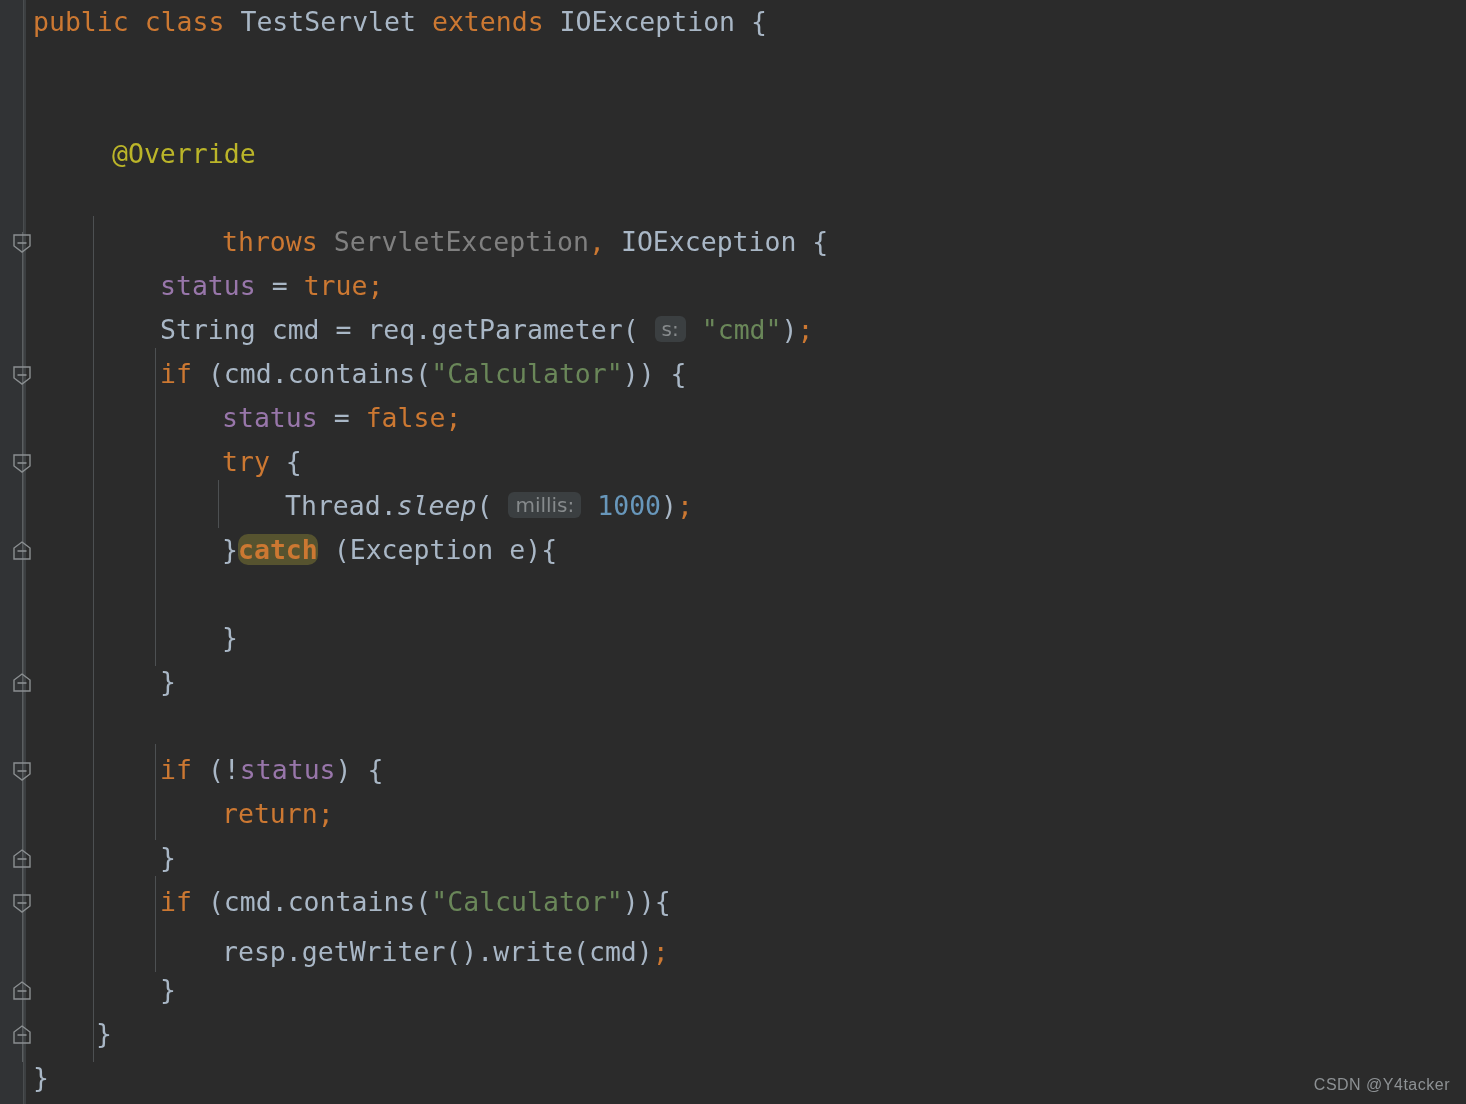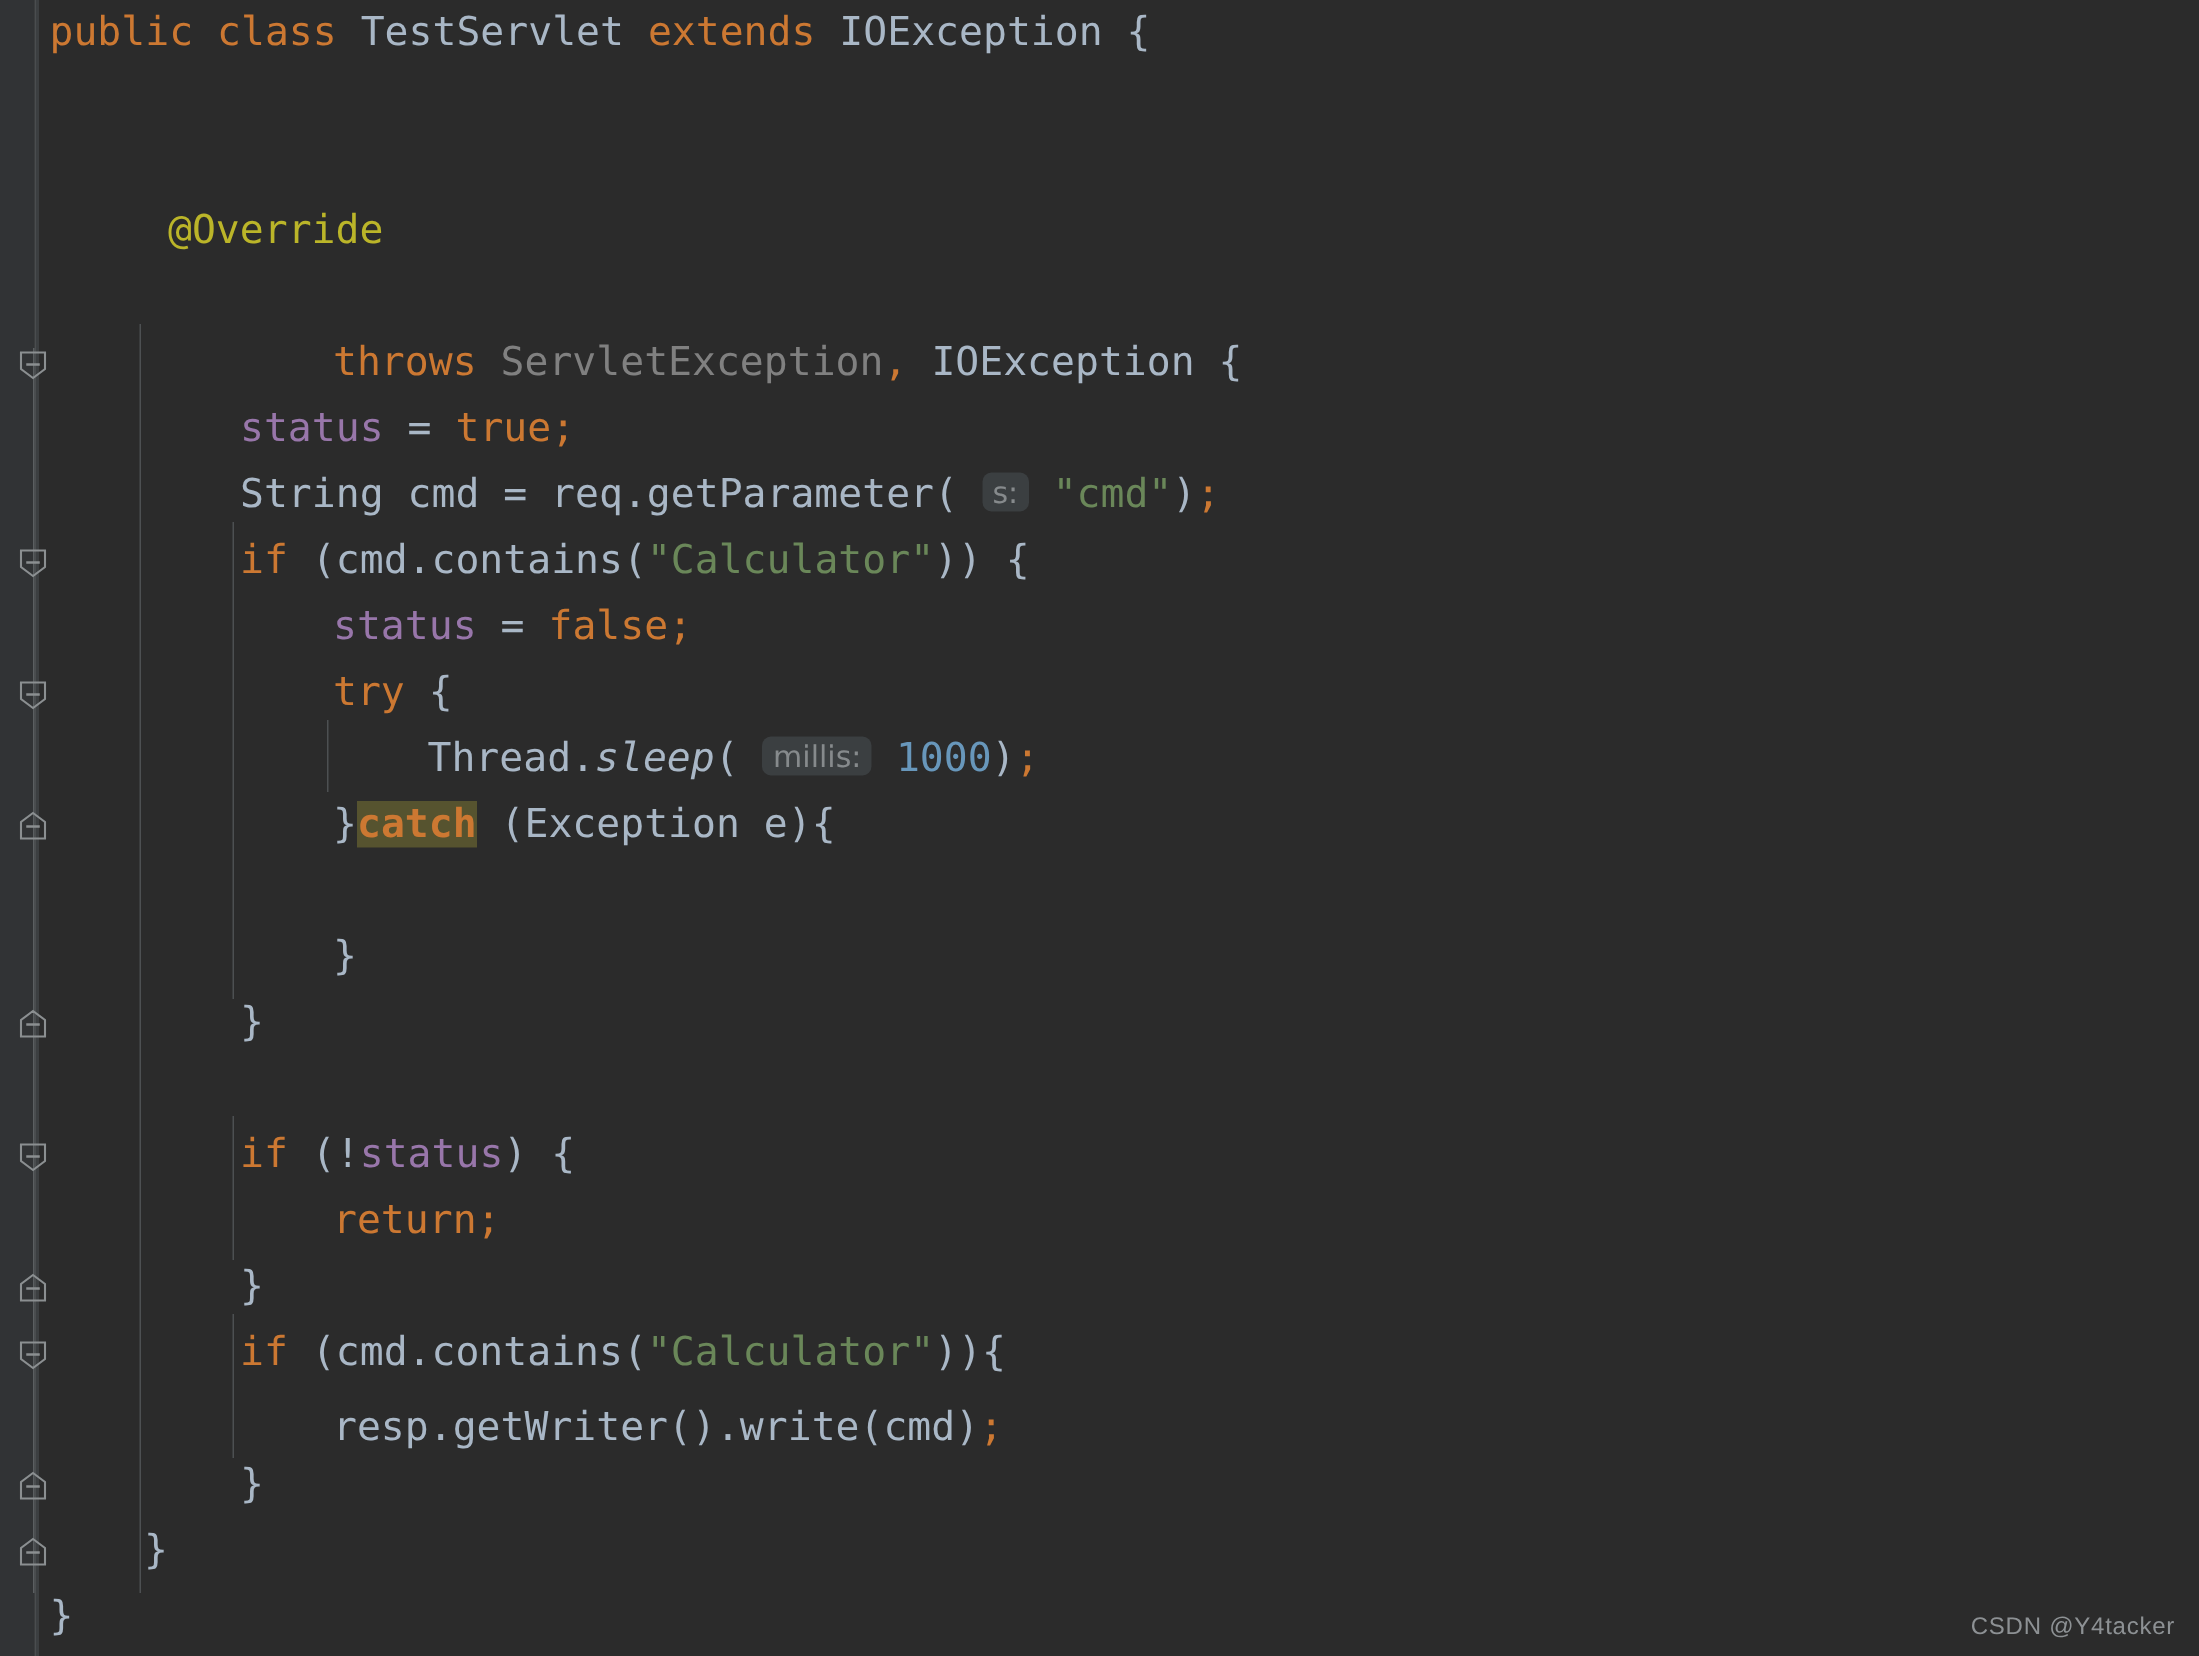--- a/index.html
+++ b/index.html
@@ -49,21 +49,21 @@
   
   .kw{color:#cc7832;}
   .txt{color:#a9b7c6;}
   .field{color:#9876aa;}
   .meth{color:#ffc66d;font-weight:bold;}
   .meth-i{color:#a9b7c6;font-style:italic;}
   .anno{color:#bbb529;}
   .str{color:#6a8759;}
   .num{color:#6897bb;}
   .dim{color:#808080;}
-  .hl-catch{background:#56532f;color:#cc7832;font-weight:bold;}
+  .hl-catch{background:#56532f;color:#cc7832;font-weight:bold;border-radius:10px;}
   
   .inlay{
     display:inline-block;
     background:#3b3f41;
     color:#868a8c;
     border-radius:6px;
     font-size:20px;
     line-height:26px;
     padding:0 7px;
     vertical-align:3px;

